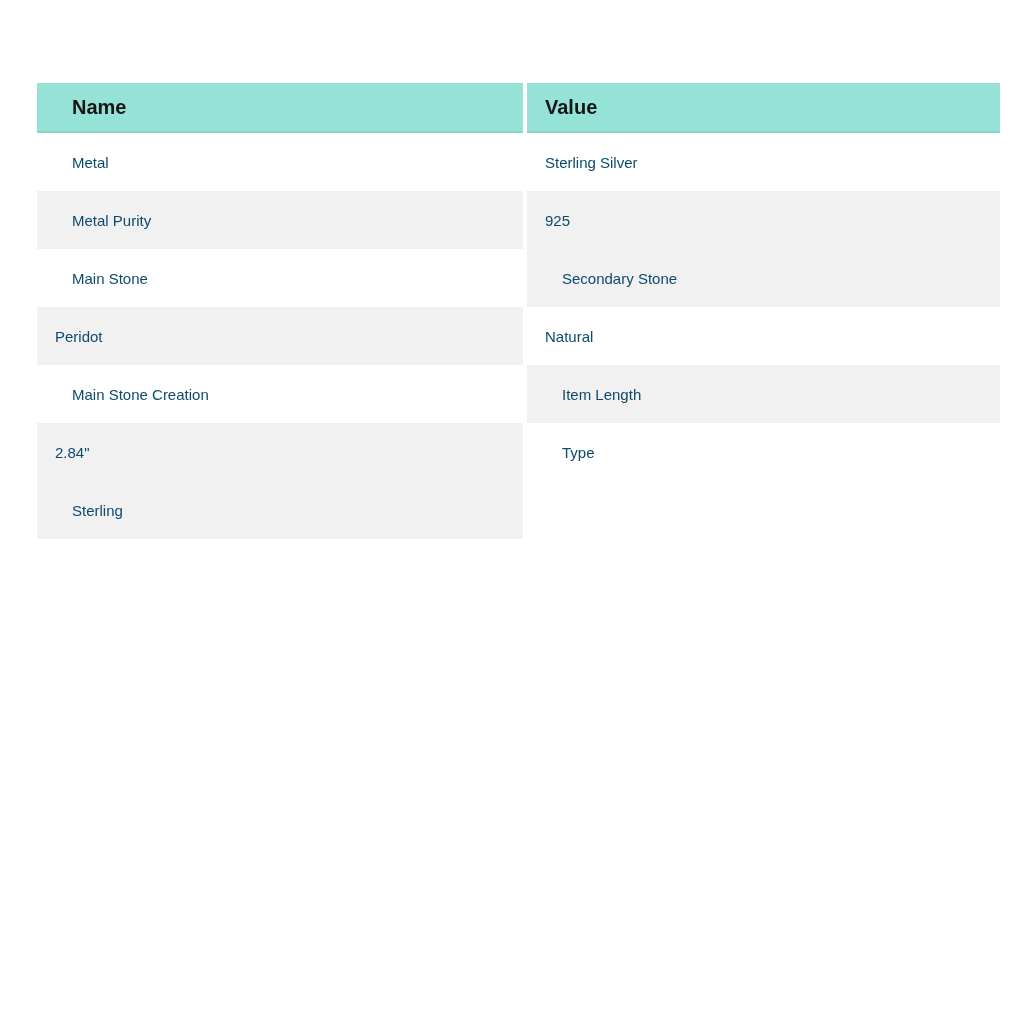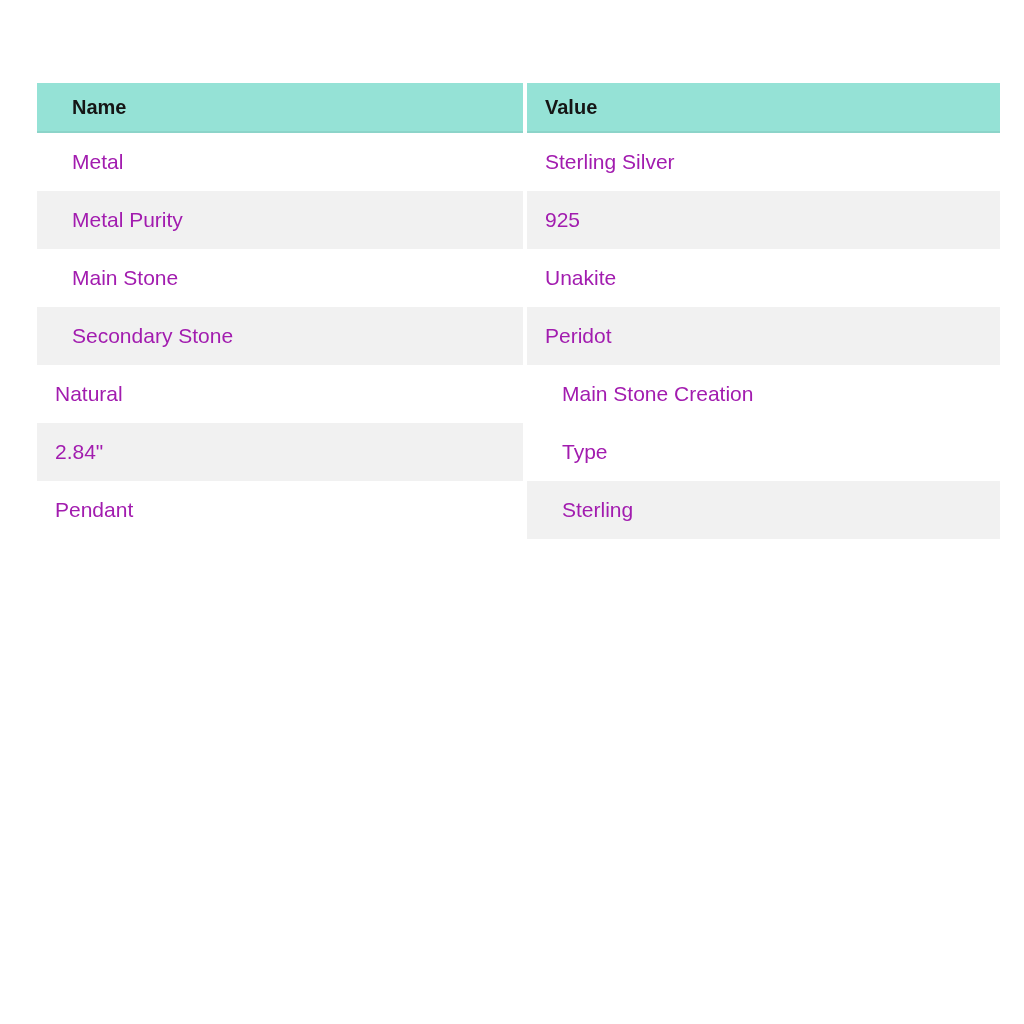--- a/index.html
+++ b/index.html
@@ -22,22 +22,22 @@
     display: grid;
     grid-template-columns: 486px 1fr;
     grid-template-rows: 50px;
     grid-auto-rows: 58px;
     column-gap: 4px;
     background: #ffffff;
   }
   .cell {
     display: flex;
     align-items: center;
-    font-size: 21px;
-    color: #a21caf;
+    font-size: 15px;
+    color: #0c4a6e;
     background: #ffffff;
     white-space: nowrap;
     overflow: hidden;
   }
   .col-name  { padding-left: 35px; text-align: center; }
   .col-value { padding-left: 18px; text-align: center; }
   .cell.header {
     background: var(--header-bg, #95e2d6);
     font-weight: 600;
     font-size: 20px;
@@ -54,23 +54,22 @@
 <div class="canvas">
   <div class="spec-table">
     <div class="cell header col-name">Name</div>
     <div class="cell header col-value">Value</div>
 
   <div class="cell col-name">Metal</div>
       <div class="cell col-value">Sterling Silver</div>
       <div class="cell col-name stripe">Metal Purity</div>
       <div class="cell col-value stripe">925</div>
       <div class="cell col-name">Main Stone</div>
-      <div class="cell col-value">Unakite</div>
       <div class="cell col-name stripe">Secondary Stone</div>
       <div class="cell col-value stripe">Peridot</div>
       <div class="cell col-value">Natural</div>
       <div class="cell col-name">Main Stone Creation</div>
+      <div class="cell col-name stripe">Item Length</div>
       <div class="cell col-value stripe">2.84"</div>
       <div class="cell col-name">Type</div>
-      <div class="cell col-value">Pendant</div>
       <div class="cell col-name stripe">Sterling</div>
     </div>
 </div>
 
 </body></html>

